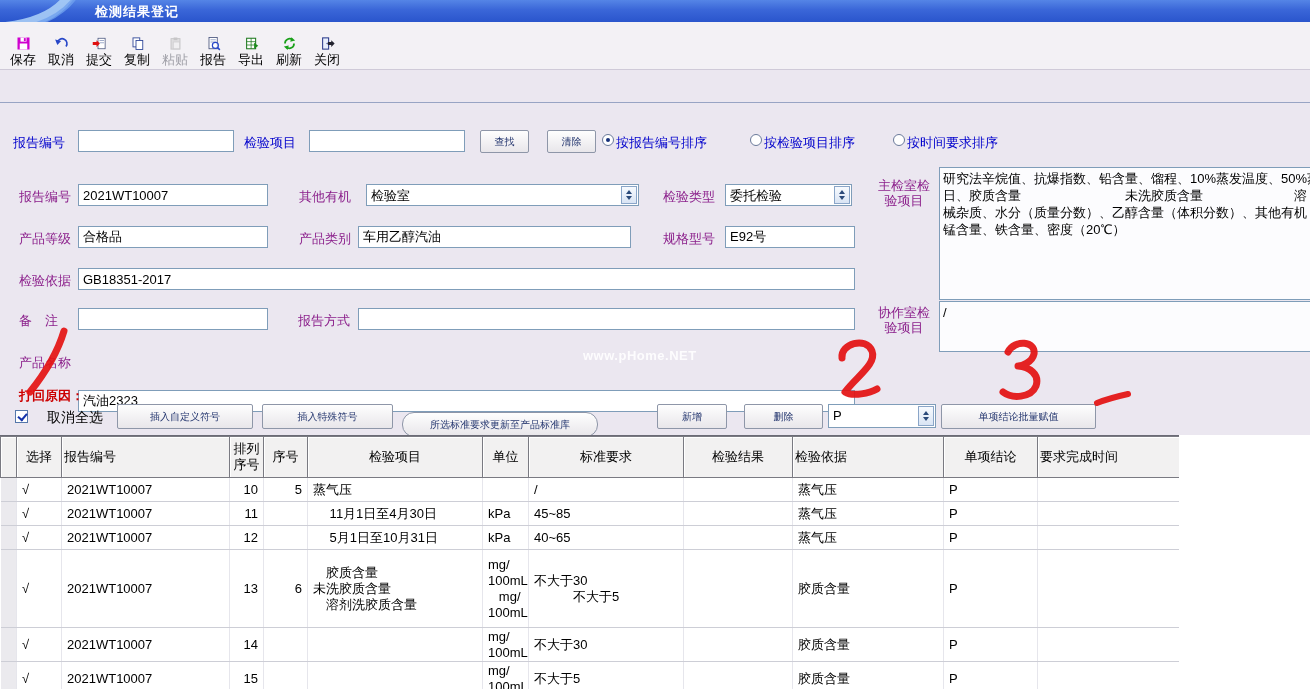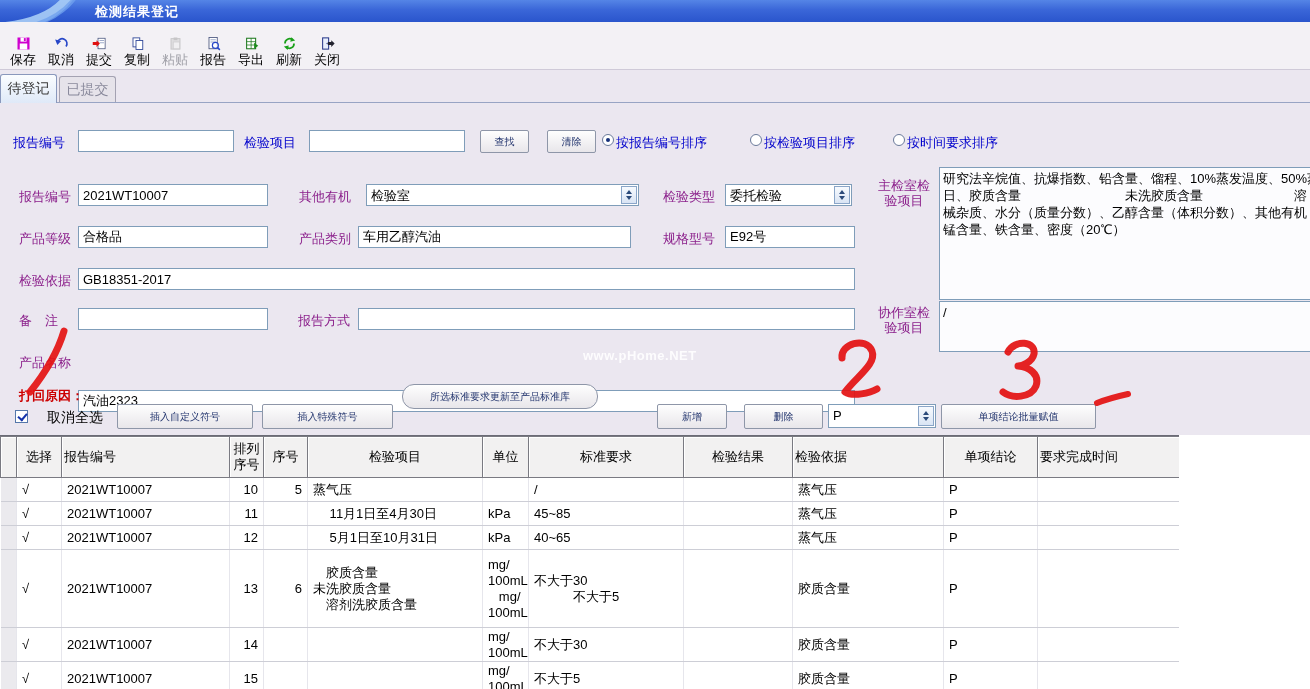--- a/index.html
+++ b/index.html
@@ -150,24 +150,20 @@
     <div class="tbtn">
       <svg width="21" height="21" viewBox="0 0 20 20">
         <rect x="3.5" y="2.5" width="8" height="15" fill="#e8eefc" stroke="#2a3a8a" stroke-width="1.4"></rect>
         <circle cx="9.5" cy="10" r="0.9" fill="#2a3a8a"></circle>
         <polygon points="10.5,8 15,8 15,5.5 19.5,10 15,14.5 15,12 10.5,12" fill="#22222e"></polygon>
       </svg>
       <span class="tlabel">关闭</span>
     </div>
   </div>
 
-  <div class="tabstrip">
-    <div class="tab active"><span>待登记</span></div>
-    <div class="tab inactive"><span>已提交</span></div>
-  </div>
 
   <div class="panel"></div>
 
   <span class="slabel" style="left:13px;top:134px;">报告编号</span>
   <input class="tinput" style="left: 78px; top: 130px; width: 156px;" value="">
   <span class="slabel" style="left:244px;top:134px;">检验项目</span>
   <input class="tinput" style="left: 309px; top: 130px; width: 156px;" value="">
   <div class="btn" style="left:480px;top:130px;width:49px;height:23px;">查找</div>
   <div class="btn" style="left:547px;top:130px;width:49px;height:23px;">清除</div>
   <span class="rad sel" style="left:602px;top:134px;"></span>
@@ -224,21 +220,21 @@
   <input class="tinput" style="left: 78px; top: 350px; width: 777px; margin-top: 40px;" value="汽油2323">
 
   <span class="redlabel" style="left:19px;top:387px;">打回原因：</span>
 
   <span class="cb" style="left:15px;top:410px;">
       <span class="mark"></span>
     </span>
   <span class="abs" style="left:47px;top:409px;font-size:14px;">取消全选</span>
   <div class="btn" style="left:117px;top:404px;width:136px;height:25px;">插入自定义符号</div>
   <div class="btn" style="left:262px;top:404px;width:131px;height:25px;">插入特殊符号</div>
-  <div class="btn" style="left:402px;top:384px;width:196px;height:25px;border-radius:12px;">所选标准要求更新至产品标准库</div>
+  <div class="btn" style="left:402px;top:412px;width:196px;height:25px;border-radius:12px;">所选标准要求更新至产品标准库</div>
   <div class="btn" style="left:657px;top:404px;width:70px;height:25px;">新增</div>
   <div class="btn" style="left:744px;top:404px;width:79px;height:25px;">删除</div>
   <div class="combo" style="left:828px;top:404px;width:108px;height:24px;">
     <span class="val" style="top:3px;">P</span>
     <span class="spin">
         <span class="tri up"></span>
         <span class="tri dn"></span>
       </span>
   </div>
   <div class="btn" style="left:941px;top:404px;width:155px;height:25px;">单项结论批量赋值</div>

